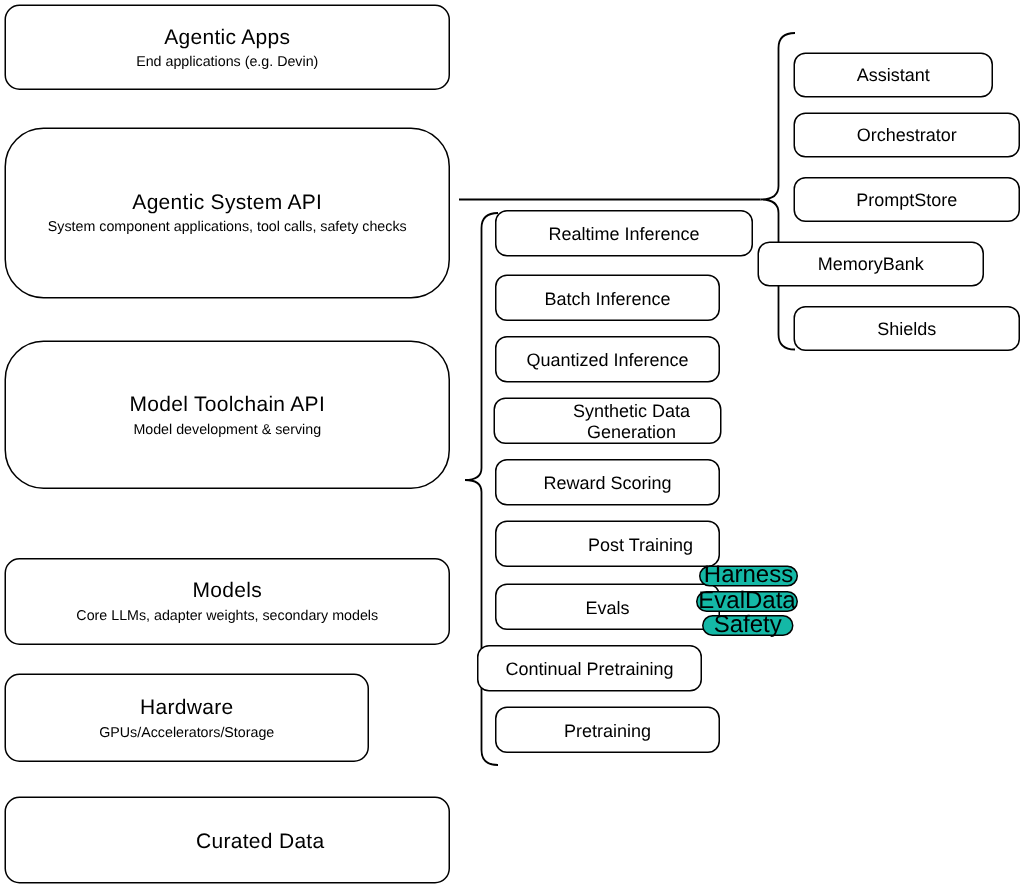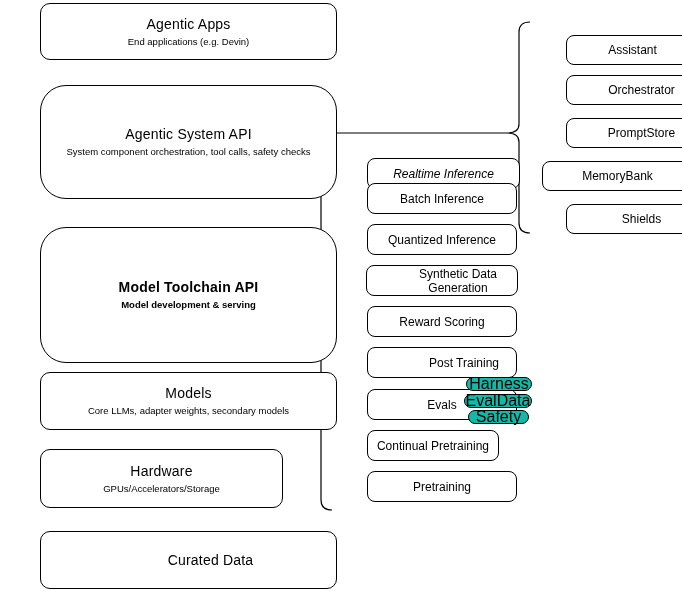--- a/index.html
+++ b/index.html
@@ -50,21 +50,21 @@
     box-sizing: border-box;
     background: #14b8a6;
     border: 1px solid #000000;
     border-radius: 8px;
     display: flex;
     align-items: center;
     justify-content: center;
     font-size: 16px;
     z-index: 3;
   }
-  .smallbox, .node { z-index: 2; margin-left: 37px; }
+  .smallbox, .node { z-index: 2; }
   #wires { position: absolute; left: 0; top: 0; z-index: 1; }
 </style>
 </head>
 <body>
 
 <div id="canvas">
 
   <svg id="wires" width="682" height="591" viewBox="0 0 682 591">
 
     <path d="M 306 133 L 507 133" stroke="#000" stroke-width="1.2" fill="none"></path>
@@ -74,50 +74,50 @@
     <path d="M 530 22 Q 519 22 519 32 L 519 124 Q 519 133 507 133 Q 519 133 519 142 L 519 223 Q 519 233 530 233" stroke="#000" stroke-width="1.2" fill="none"></path>
   </svg>
 
   <div class="node" style="left:3px; top:3px; width:297px; height:57px; border-radius:10px;">
     <div class="title">Agentic Apps</div>
     <div class="subtitle">End applications (e.g. Devin)</div>
   </div>
 
   <div class="node" style="left:3px; top:85px; width:297px; height:114px; border-radius:26px;">
     <div class="title">Agentic System API</div>
-    <div class="subtitle">System component orchestration, tool calls, safety checks</div>
+    <div class="subtitle">System component applications, tool calls, safety checks</div>
   </div>
 
-  <div class="node" style="left:3px; top:227px; width:297px; height:136px; border-radius:26px;font-weight:bold;">
+  <div class="node" style="left:3px; top:227px; width:297px; height:99px; border-radius:26px;">
     <div class="title">Model Toolchain API</div>
     <div class="subtitle">Model development &amp; serving</div>
   </div>
 
   <div class="node" style="left:3px; top:372px; width:297px; height:58px; border-radius:10px;align-items:center;">
     <div class="title">Models</div>
     <div class="subtitle">Core LLMs, adapter weights, secondary models</div>
   </div>
 
   <div class="node" style="left:3px; top:449px; width:243px; height:59px; border-radius:10px;">
     <div class="title">Hardware</div>
     <div class="subtitle">GPUs/Accelerators/Storage</div>
   </div>
 
   <div class="node" style="left:3px; top:531px; width:297px; height:58px; border-radius:10px;padding-left:44px;">
     <div class="title">Curated Data</div>
   </div>
 
-  <div class="smallbox" style="left:330px; top:158px; width:153px; height:31px;font-style:italic;">Realtime Inference</div>
+  <div class="smallbox" style="left:330px; top:140px; width:172px; height:31px;">Realtime Inference</div>
   <div class="smallbox" style="left:330px; top:183px; width:150px; height:31px;">Batch Inference</div>
   <div class="smallbox" style="left:330px; top:224px; width:150px; height:31px;">Quantized Inference</div>
   <div class="smallbox" style="left:329px; top:265px; width:152px; height:31px;padding-left:32px;">Synthetic Data Generation</div>
   <div class="smallbox" style="left:330px; top:306px; width:150px; height:31px;">Reward Scoring</div>
   <div class="smallbox" style="left:330px; top:347px; width:150px; height:31px;padding-left:44px;">Post Training</div>
   <div class="smallbox" style="left:330px; top:389px; width:150px; height:31px;">Evals</div>
-  <div class="smallbox" style="left:330px; top:430px; width:132px; height:31px;">Continual Pretraining</div>
+  <div class="smallbox" style="left:318px; top:430px; width:150px; height:31px;">Continual Pretraining</div>
   <div class="smallbox" style="left:330px; top:471px; width:150px; height:31px;">Pretraining</div>
 
   <div class="pill" style="left:466px; top:377px; width:66px; height:14px;">Harness</div>
   <div class="pill" style="left:464px; top:394px; width:68px; height:14px;">EvalData</div>
   <div class="pill" style="left:468px; top:410px; width:61px; height:14px;">Safety</div>
 
   <div class="smallbox" style="left:529px; top:35px; width:133px; height:30px;">Assistant</div>
   <div class="smallbox" style="left:529px; top:75px; width:151px; height:30px;">Orchestrator</div>
   <div class="smallbox" style="left:529px; top:118px; width:151px; height:30px;">PromptStore</div>
   <div class="smallbox" style="left:505px; top:161px; width:151px; height:30px;">MemoryBank</div>

